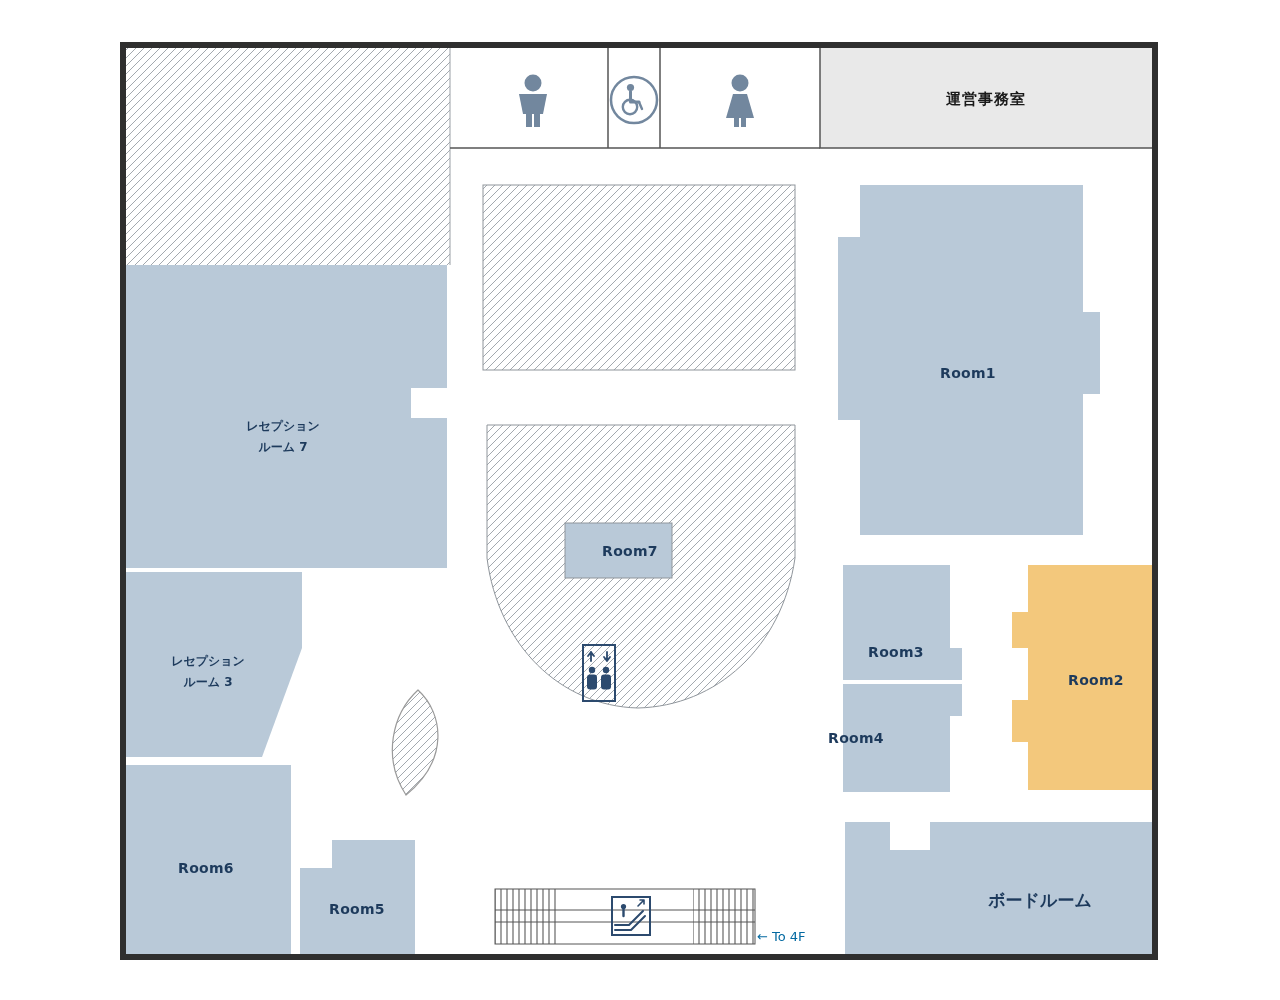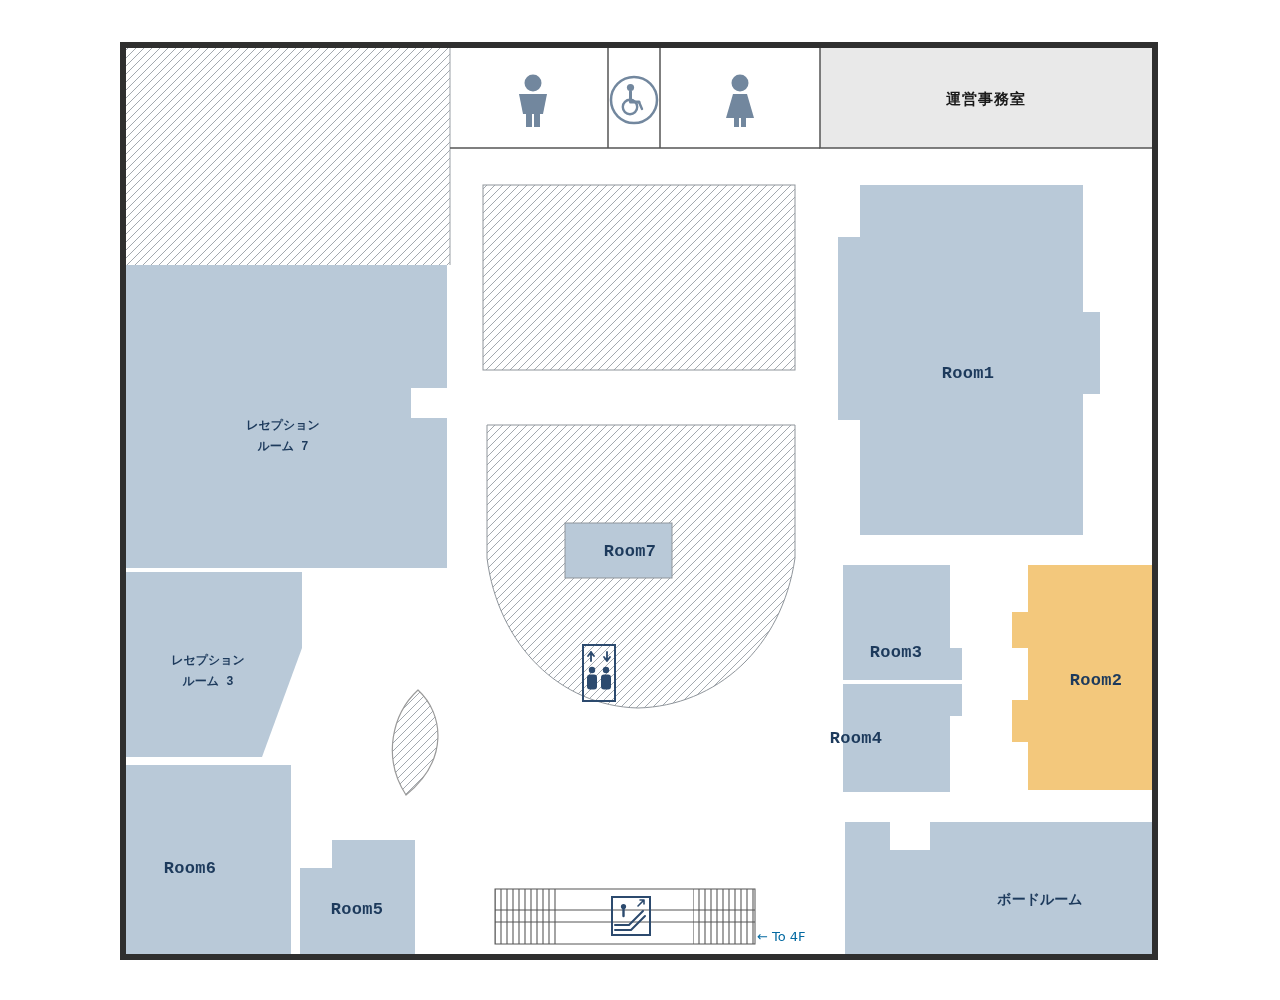--- a/index.html
+++ b/index.html
@@ -1,24 +1,24 @@
 <!DOCTYPE html>
 <html style="--room-fill: #b9c9d8; --highlight-fill: #f3c87c; --office-fill: #e9e9e9; --wall: #2f2f2f; --label-text: #1d3a5c; --icon: #72879e; --nav-icon: #2c4a6e; --hatch-line: #9aa0a6;"><head>
 <meta charset="utf-8">
 <style>
   html,body{margin:0;padding:0;background:#ffffff;}
   body{width:1280px;height:1000px;position:relative;overflow:hidden;
        font-family:"DejaVu Sans","Liberation Sans",sans-serif;}
   #plan{position:absolute;left:0;top:0;width:1280px;height:1000px;}
   #plan svg{position:absolute;left:0;top:0;}
   .label{position:absolute;transform:translate(-50%,-50%);
-         color:var(--label-text,#1d3a5c);font-weight:bold;text-align:center;white-space:nowrap;font-family:Liberation Mono, monospace;}
-  .label.en{font-size:17px;letter-spacing:.3px;}
+         color:var(--label-text,#1d3a5c);font-weight:bold;text-align:center;white-space:nowrap;}
+  .label.en{font-size:14px;letter-spacing:.3px;}
   .label.jp{font-size:12px;line-height:1.75;}
-  .label.jp-single{font-size:14px;}
+  .label.jp-single{font-size:17px;}
   .label.office{color:#1a1a1a;font-size:15px;letter-spacing:1px;}
   .note{position:absolute;transform:translateY(-50%);font-size:13px;color:#0369a1;white-space:nowrap;}
   
   .room{fill:var(--room-fill,#b9c9d8);}
   .roomhl{fill:var(--highlight-fill,#f3c87c);}
   .officebox{fill:var(--office-fill,#e9e9e9);stroke:#555;stroke-width:1.5;}
   .hatched{fill:url(#hatch);stroke:#8f959b;stroke-width:1;}
   .hatched-open{fill:url(#hatch);}
   .wallline{stroke:#555;stroke-width:1.5;}
   .thinline{stroke:#9aa0a6;stroke-width:1;}
@@ -123,19 +123,19 @@
   </div>
   <div class="label jp" style="left:208px;top:672px">
     <span style="display:block">レセプション</span>
     <span style="display:block">ルーム 3</span>
   </div>
   <div class="label en" style="left:968px;top:373px">Room1</div>
   <div class="label en" style="left:1096px;top:680px">Room2</div>
   <div class="label en" style="left:896px;top:652px">Room3</div>
   <div class="label en" style="left:856px;top:738px">Room4</div>
   <div class="label en" style="left:357px;top:909px">Room5</div>
-  <div class="label en" style="left:190px;top:868px">Room6</div>
+  <div class="label en" style="left:206px;top:868px">Room6</div>
   <div class="label en" style="left:630px;top:551px">Room7</div>
   <div class="label jp-single label" style="left:1040px;top:900px">ボードルーム</div>
   <div class="label office" style="left:986px;top:99px">運営事務室</div>
   <div class="note" style="left:757px;top:936px">← To 4F</div>
 
 </div>
 
 </body></html>

